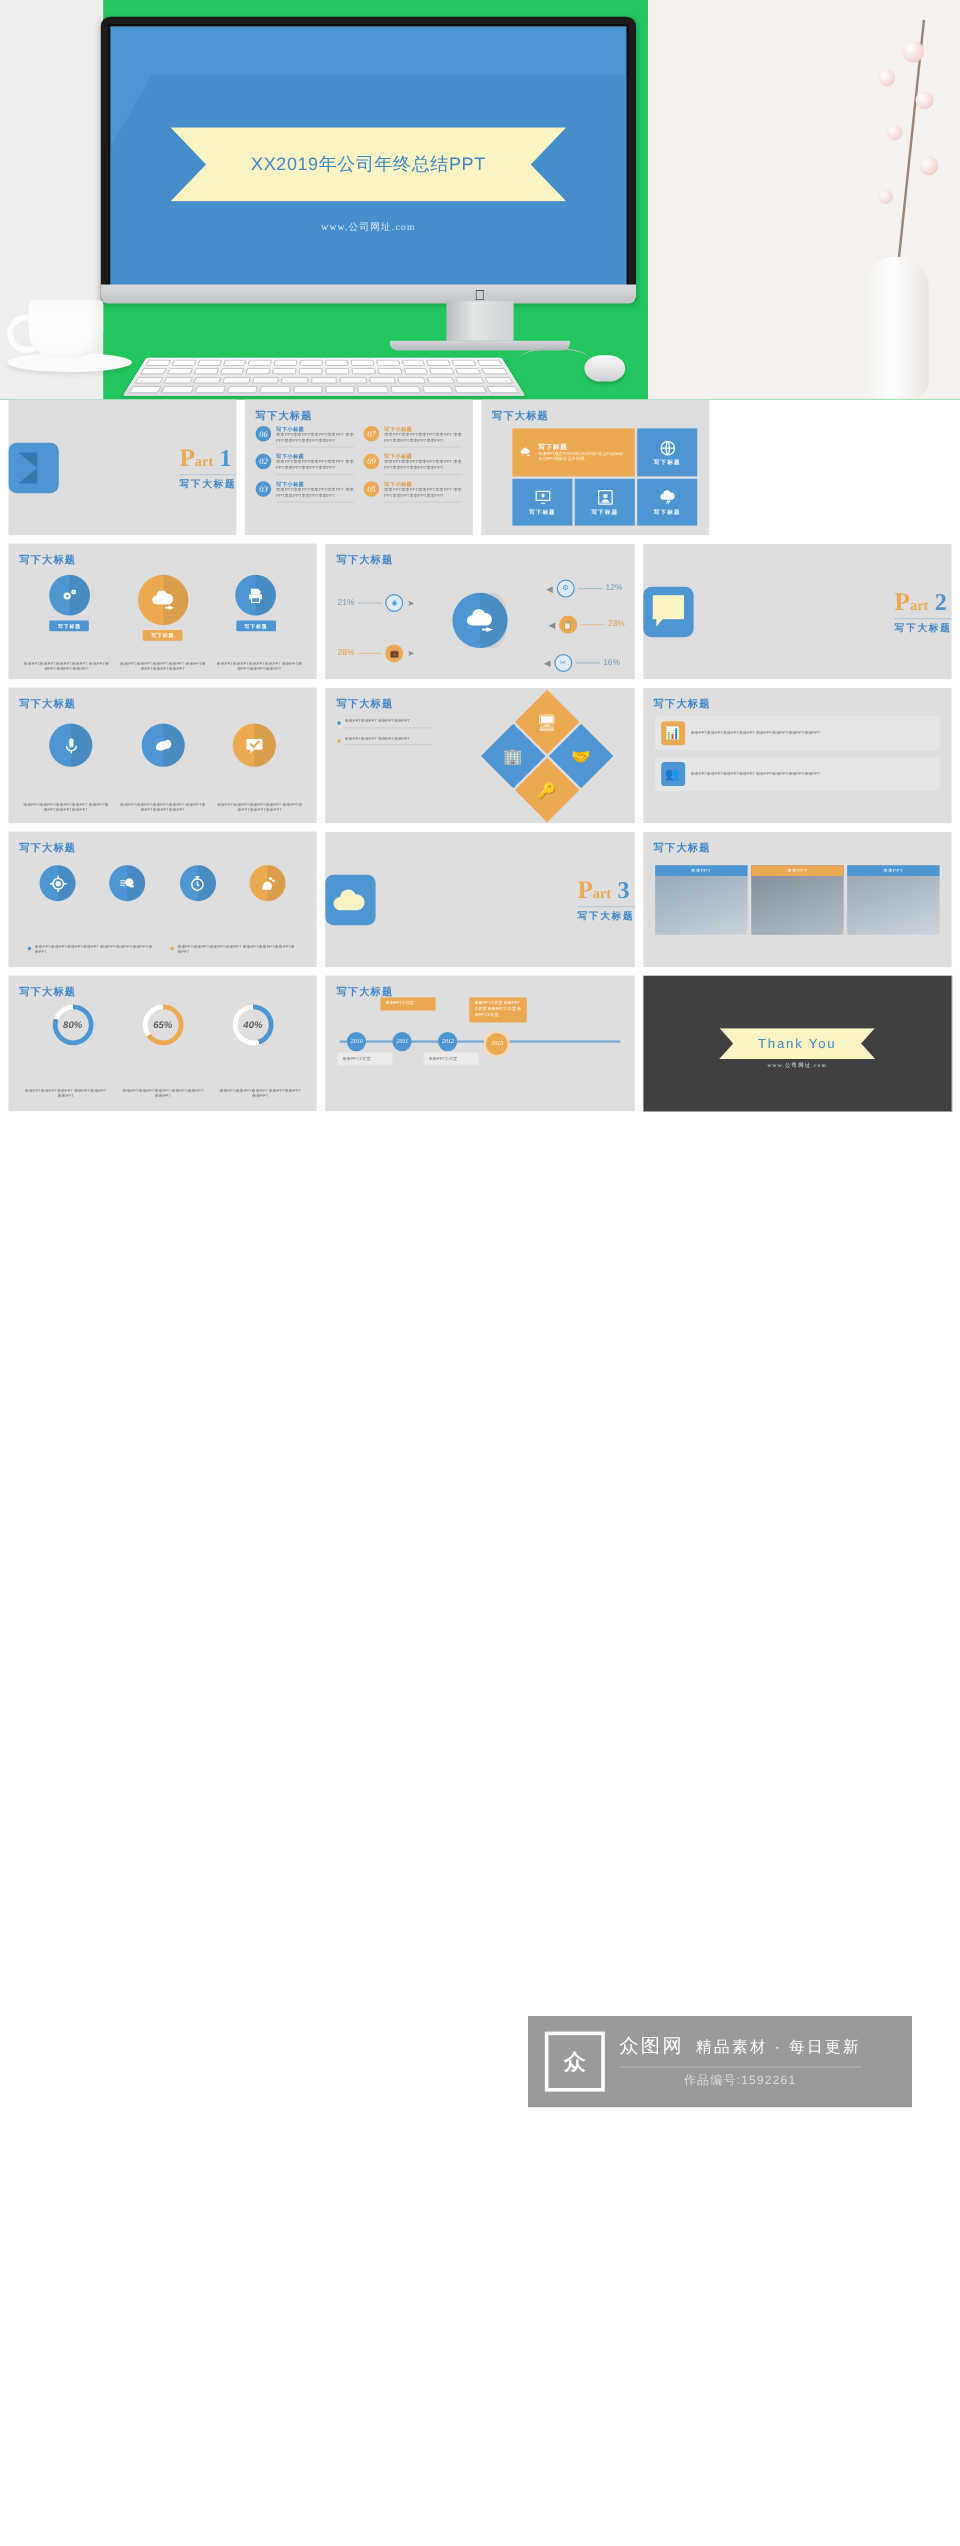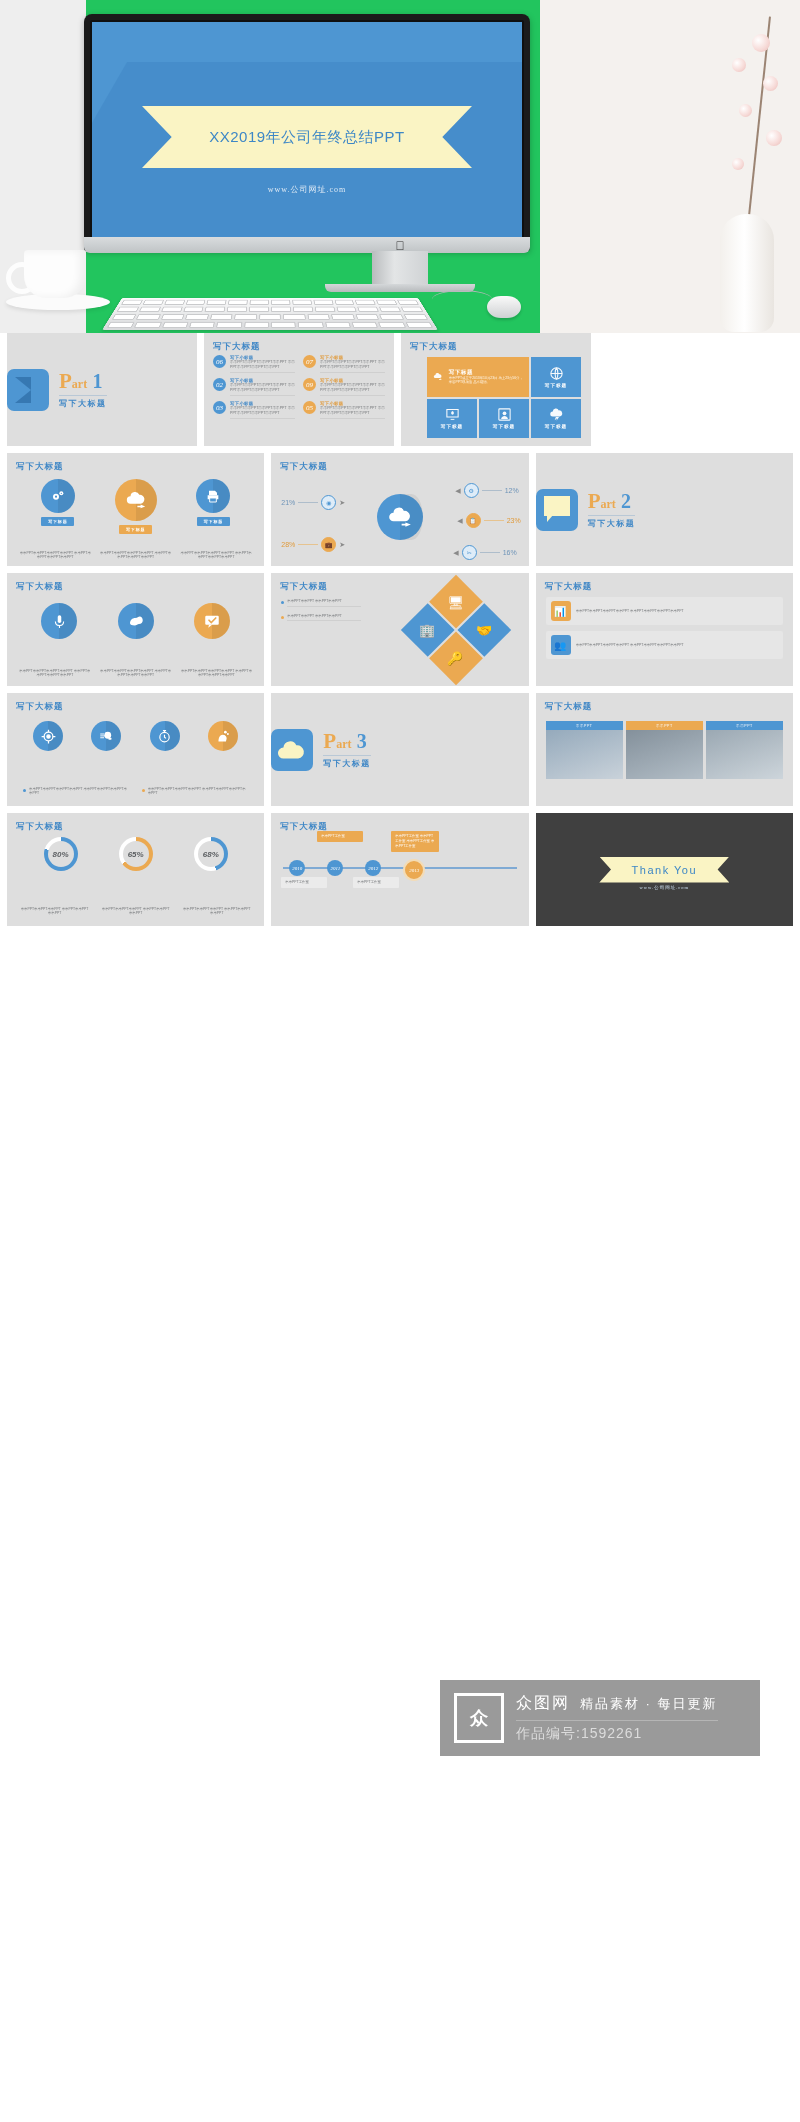--- a/index.html
+++ b/index.html
@@ -63,21 +63,21 @@
   
   .grid{width:800px;padding:0;background:#ffffff;}
   .grid-row{display:flex;gap:7px;padding:0 7px 7px 7px;}
   .slide{background:#dedede;position:relative;overflow:hidden;flex:1;height:113px;}
   .slide.w1{flex:0 0 190px;}
   .slide.w2{flex:0 0 190px;}
   .slide.w3{flex:0 0 190px;}
   .s-title{position:absolute;left:9px;top:8px;font-size:8.5px;color:#3f87c6;font-weight:bold;letter-spacing:1px;}
 
   
-  .part-wrap{position:absolute;left:0;top:0;right:0;bottom:0;display:flex;align-items:center;justify-content:flex-start;gap:10px;}
+  .part-wrap{position:absolute;left:0;top:0;right:0;bottom:0;display:flex;align-items:center;justify-content:space-between;gap:10px;}
   .part-icon{width:42px;height:42px;border-radius:7px;background:#4e96d2;position:relative;overflow:hidden;}
   .part-icon .sh{position:absolute;left:8px;top:8px;width:0;height:0;
         border-left:16px solid transparent;border-top:13px solid #2f6ea8;border-bottom:13px solid #2f6ea8;opacity:.75;}
   .part-text{display:flex;flex-direction:column;align-items:flex-start;}
   .part-p{font-size:21px;color:#eba951;font-weight:bold;line-height:20px;font-family:"Liberation Serif",serif;}
   .part-p span.small{font-size:12px;}
   .part-num{font-size:20px;color:#4e96d2;font-family:"Liberation Serif",serif;}
   .part-sub{font-size:8px;color:#3f87c6;font-weight:bold;letter-spacing:1.5px;border-top:1px solid #b9c8d6;padding-top:2px;margin-top:1px;}
 
   
@@ -182,21 +182,21 @@
   .thanks-url{position:absolute;left:0;right:0;top:72px;text-align:center;color:#cfe2f3;font-size:4.5px;letter-spacing:1px;font-family:"Liberation Serif",serif;}
 
   
   .watermark{position:absolute;left:440px;top:1680px;width:320px;height:76px;
         background:#9a9a9a;display:flex;align-items:center;padding:0 14px;box-sizing:border-box;gap:12px;}
   .wm-logo{width:44px;height:44px;border:3px solid #ffffff;display:flex;align-items:center;justify-content:center;}
   .wm-logo span{color:#fff;font-size:18px;font-weight:bold;}
   .wm-right{display:flex;flex-direction:column;gap:6px;}
   .wm-brand{color:#ffffff;font-size:16px;letter-spacing:2px;}
   .wm-tag{color:#ffffff;font-size:13px;letter-spacing:2px;}
-  .wm-id{color:#dcdcdc;font-size:14px;letter-spacing:1px;border-top:1px solid #b5b5b5;padding-top:4px;}
+  .wm-id{color:#dcdcdc;font-size:10px;letter-spacing:1px;border-top:1px solid #b5b5b5;padding-top:4px;text-align:center;}
 </style>
 </head>
 <body>
 
 <div class="hero">
   <div class="hero-bg-left"></div>
   <div class="hero-bg-right"></div>
 
   <div class="branch"></div>
   <div class="blossom" style="right:30px;top:34px;"></div>
@@ -687,21 +687,21 @@
         <div class="ringwrap">
           <div class="ring" style="background:conic-gradient(#eba951 0 65%, #ffffff 65% 100%);">
             <div style="width:26px;height:26px;border-radius:50%;background:#dedede;display:flex;align-items:center;justify-content:center;">
               <span class="ringval">65%</span>
             </div>
           </div>
         </div>
         <div class="ringwrap">
           <div class="ring" style="background:conic-gradient(#4e96d2 0 45%, #ffffff 45% 100%);">
             <div style="width:26px;height:26px;border-radius:50%;background:#dedede;display:flex;align-items:center;justify-content:center;">
-              <span class="ringval">68%</span>
+              <span class="ringval">40%</span>
             </div>
           </div>
         </div>
       </div>
       <div style="position:absolute;left:12px;right:12px;bottom:10px;display:flex;gap:10px;">
         <div class="lorem">串串PPT串串PPT串串PPT 串串PPT串串PPT串串PPT</div>
         <div class="lorem">串串PPT串串PPT串串PPT 串串PPT串串PPT串串PPT</div>
         <div class="lorem">串串PPT串串PPT串串PPT 串串PPT串串PPT串串PPT</div>
       </div>
     </div>

